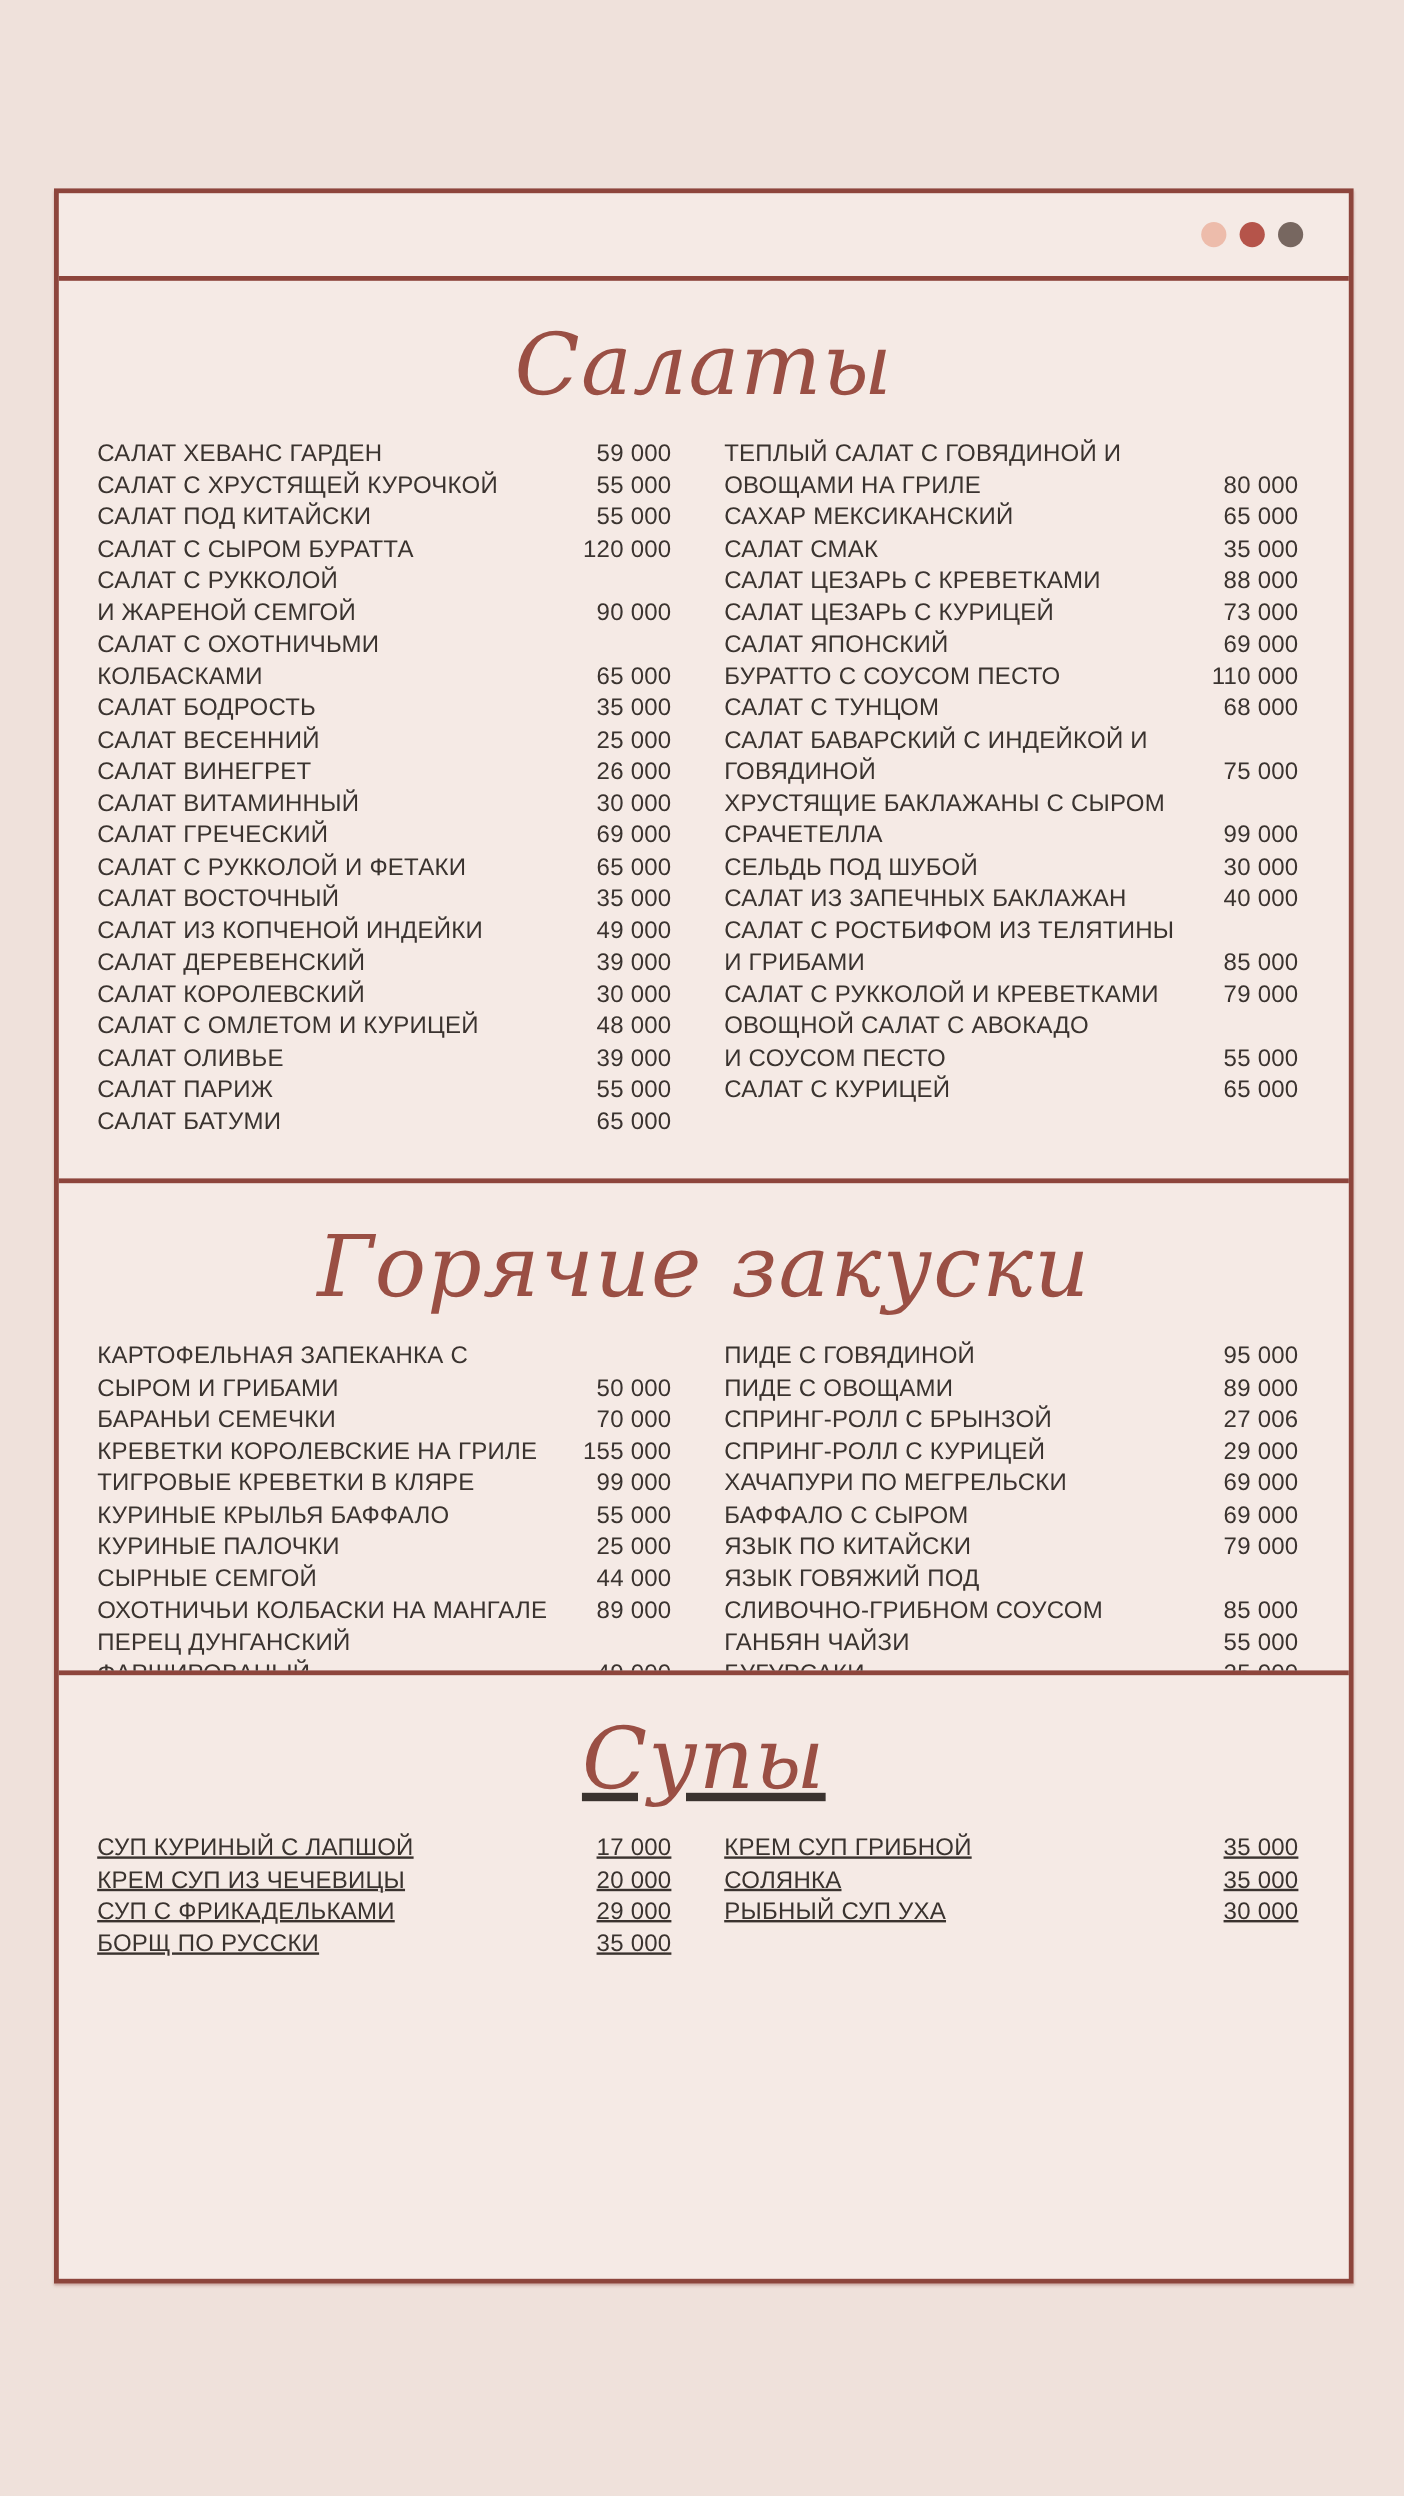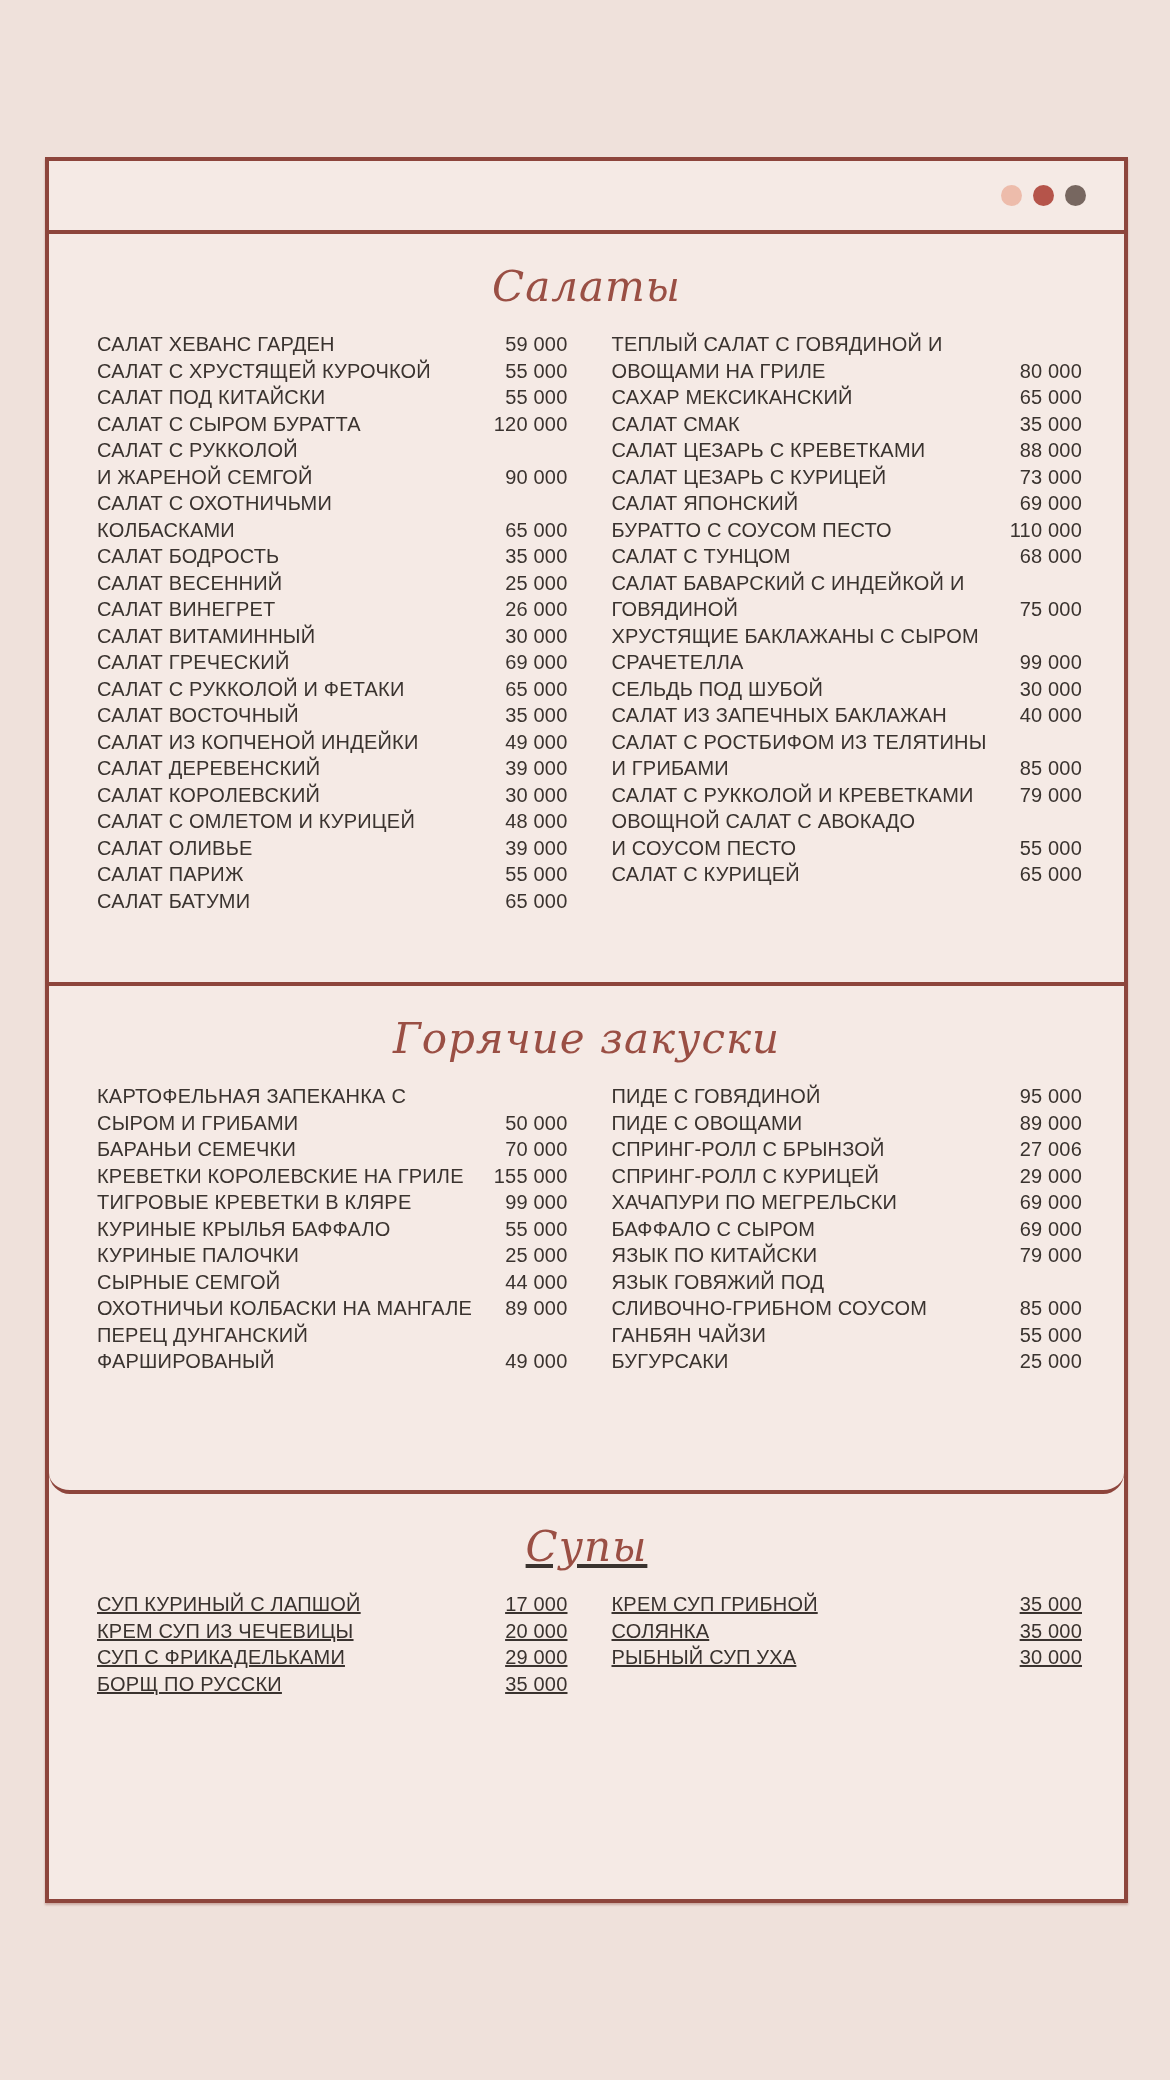--- a/index.html
+++ b/index.html
@@ -33,36 +33,36 @@
     display:flex;
     align-items:center;
     justify-content:flex-end;
     padding-right:38px;
     gap:11px;
     flex:0 0 auto;
   }
   .dot{width:21px;height:21px;border-radius:50%;}
   section{flex:0 0 auto; border-bottom:4px solid var(--accent); overflow:hidden;}
   section.sec-0{height:752px;}
-  section.sec-1{height:508px;border-radius:21px;}
+  section.sec-1{height:410px;}
   section.sec-2{flex:1 1 auto; border-bottom:none;text-decoration:underline;}
   .script-title{
     font-family:"DejaVu Serif", serif;
     font-style:italic;
     font-weight:normal;
-    font-size:42px;
+    font-size:71px;
     color:var(--title);
     text-align:center;
     margin-top:28px;
     letter-spacing:1px;
   }
   .cols{
     display:flex;
     gap:44px;
-    padding:20px 42px 0 48px;
+    padding:20px 42px 0 32px;
   }
   .col{flex:1 1 0; min-width:0;}
   .item{
     display:flex;
     align-items:flex-end;
     justify-content:space-between;
     gap:8px;
     font-size:20px;
     line-height:26.5px;
     letter-spacing:.2px;

